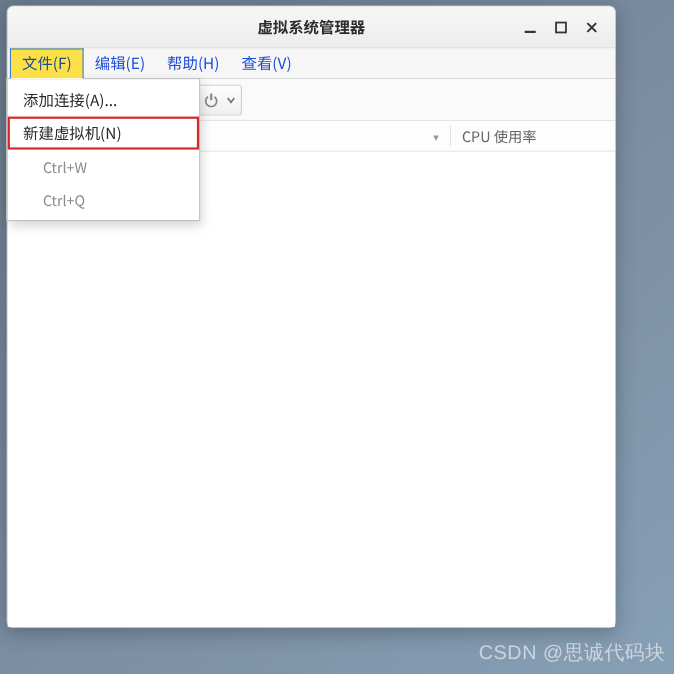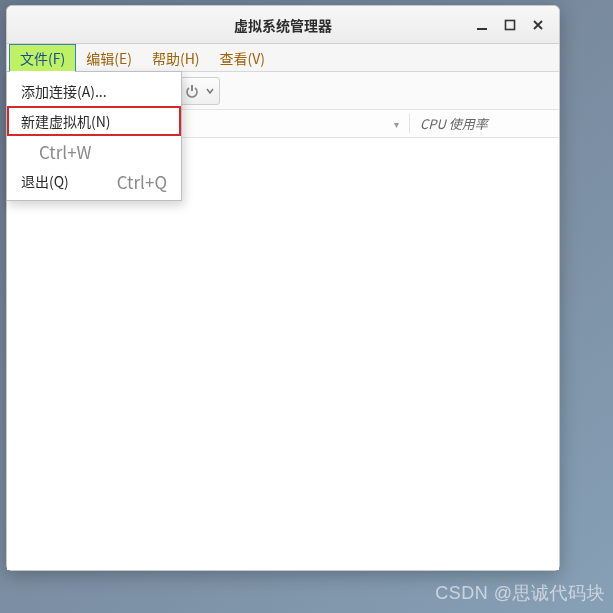--- a/index.html
+++ b/index.html
@@ -52,24 +52,24 @@
     height: 28px;
     display: flex; align-items: stretch;
     border-bottom: 1px solid #d7d7d7;
     background: #f6f6f6;
     padding: 0 2px;
   }
   .menuitem {
     display: flex; align-items: center;
     padding: 0 10px;
     font-size: 14px;
-    color: #a16207;
+    color: #1d4ed8;
   }
   .menuitem.open {
-    background: #bef264;
+    background: #fde047;
     border: 1px solid #3d7ec7;
     border-bottom: 1px solid #fff;
     color: #1a4f8f;
     position: relative; z-index: 20;
     margin-bottom: -1px;
   }
   .toolbar {
     height: 38px;
     display: flex; align-items: center;
     gap: 8px;
@@ -99,21 +99,21 @@
   }
   .columns {
     height: 28px;
     display: flex; align-items: center;
     border-bottom: 1px solid #e3e3e3;
     background: #fdfdfd;
     font-size: 13px;
     color: #666;
   }
   .col-name { flex: 1; padding: 0 10px; display:flex; align-items:center; justify-content:flex-end; gap:6px;}
-  .col-cpu { width: 150px; padding: 0 10px; border-left: 1px solid #e3e3e3; font-style: italic; }
+  .col-cpu { width: 150px; padding: 0 10px; border-left: 1px solid #e3e3e3; }
   .sort-ind { color:#999; font-size:10px; }
   .content { flex: 1; background: #ffffff; }
 
   .dropdown {
     position: absolute;
     left: 6px; top: 71px;
     width: 176px;
     background: #ffffff;
     border: 1px solid #bfbfbf;
     box-shadow: 2px 4px 10px rgba(0,0,0,.18);
@@ -123,21 +123,21 @@
   .dropdown .item {
     height: 30px;
     display: flex; align-items: center;
     padding: 0 14px;
     font-size: 14px;
     color: #2b2b2b;
     justify-content: space-between;
     position: relative;
   }
   .dropdown .item .lbl { flex: 1; }
-  .dropdown .item .accel { color: #8a8a8a; font-size: 17px; margin-left: 18px;}
+  .dropdown .item .accel { color: #8a8a8a; font-size: 13px; margin-left: 18px;}
   .dropdown .item.highlight {
     outline: 2px solid #d62828;
     outline-offset: -2px;
     justify-content: center;
   }
   .watermark {
     position: absolute;
     right: 8px; bottom: 8px;
     font-size: 18px;
     color: rgba(230,230,235,.75);
@@ -227,18 +227,17 @@
   <div class="item">
     <span class="lbl">添加连接(A)...</span>
   </div>
   <div class="item highlight">
     <span class="lbl">新建虚拟机(N)</span>
   </div>
   <div class="item">
     <span class="accel">Ctrl+W</span>
   </div>
   <div class="item">
-    <span class="lbl">退出(Q)</span>
     <span class="accel">Ctrl+Q</span>
   </div>
 </div>
 
 <div class="watermark">CSDN @思诚代码块</div>
 
 </body></html>

